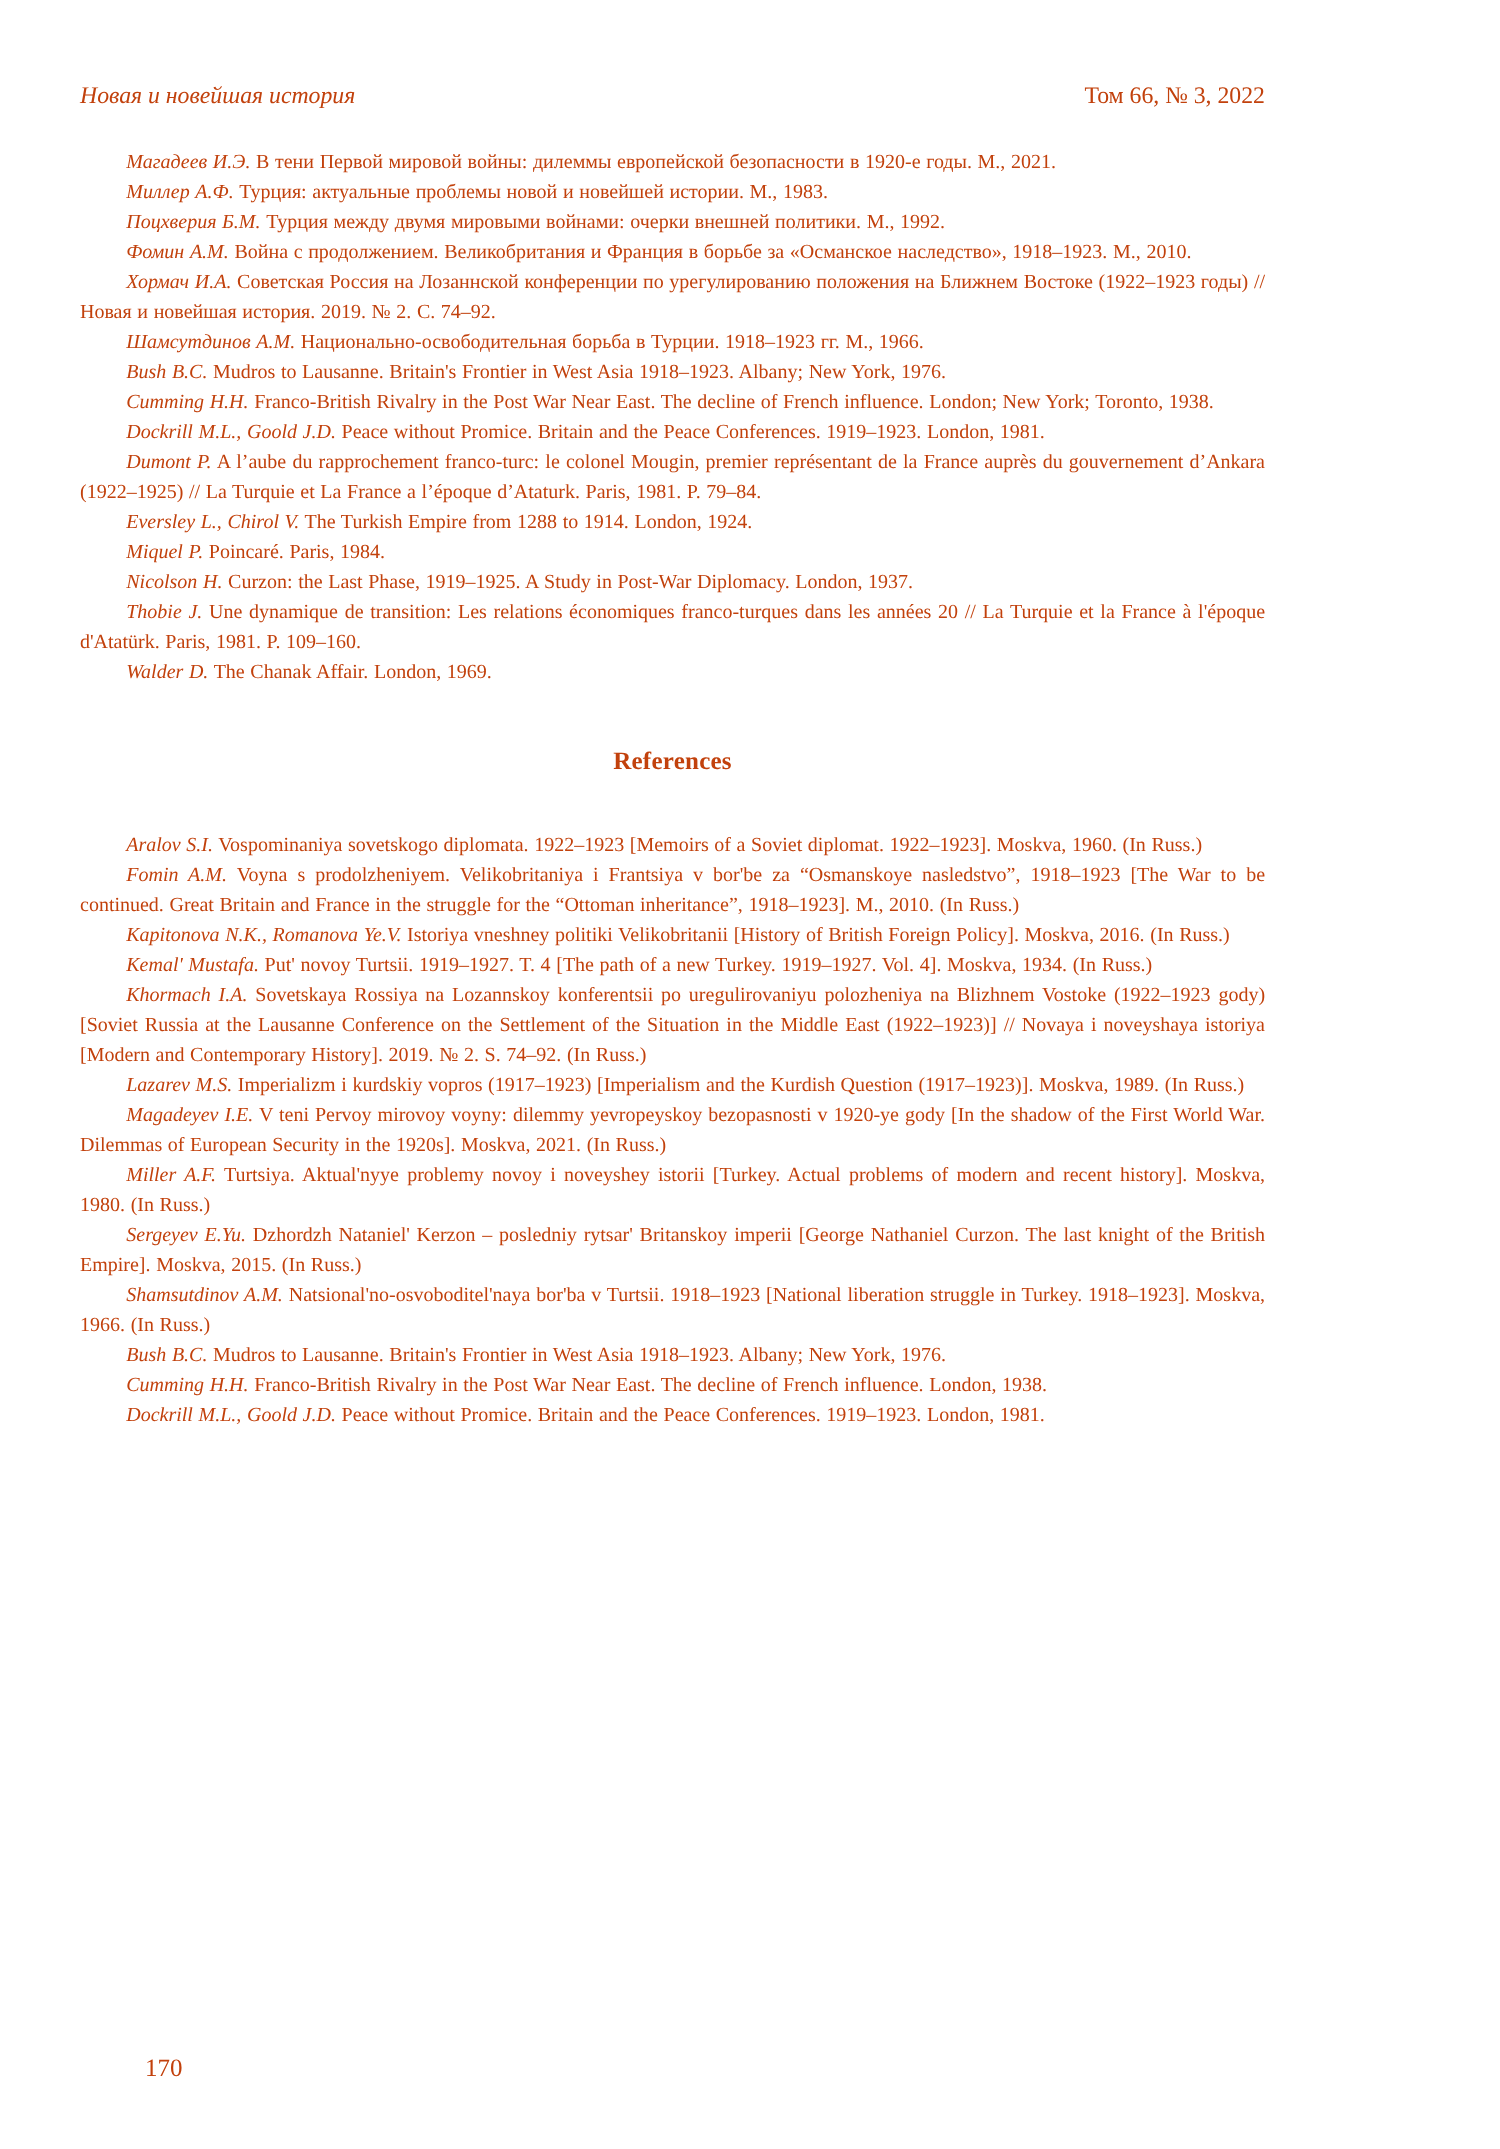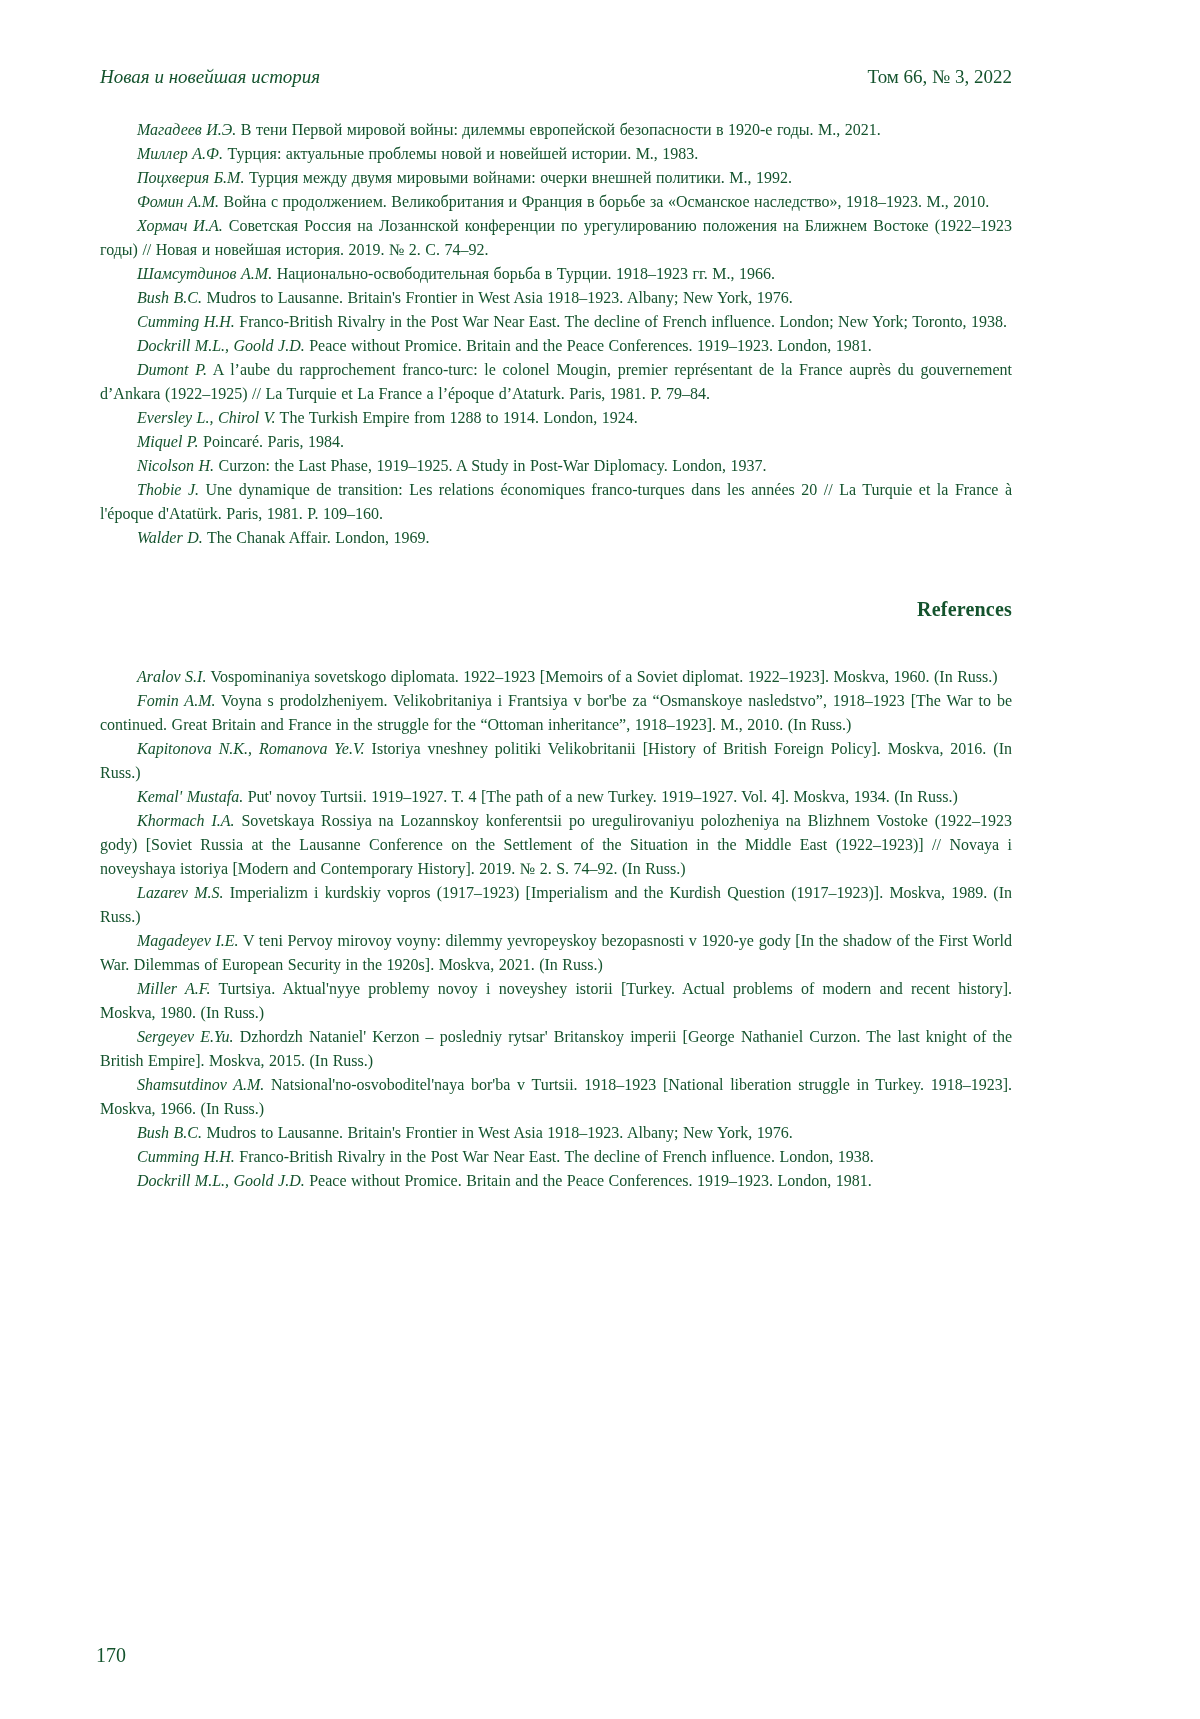--- a/index.html
+++ b/index.html
@@ -6,52 +6,52 @@
     margin: 0;
     padding: 0;
     background: #ffffff;
   }
   .page {
     position: relative;
     width: 1112px;
     height: 1719px;
     box-sizing: border-box;
     background: #ffffff;
-    padding: 66px 100px 0 100px;
+    padding: 66px 100px 0 64px;
     font-family: "Liberation Serif", "DejaVu Serif", serif;
-    color: #14532d;
+    color: #c2410c;
     overflow: hidden;
   }
   .running-head {
     display: flex;
     justify-content: space-between;
     align-items: baseline;
     font-size: 19px;
     margin-bottom: 30px;
   }
   .running-head .journal { font-style: italic; }
   .entry {
     margin: 0;
     text-align: justify;
     text-indent: 37px;
     font-size: 16px;
     line-height: 24px;
     word-spacing: 0.5px;
   }
   .entry i { font-style: italic; }
   .refs-heading {
-    text-align: right;
+    text-align: center;
     font-size: 20px;
     font-weight: bold;
     margin: 48px 0 44px 0;
     letter-spacing: 0.2px;
   }
   .pageno {
     position: absolute;
-    left: 96px;
+    left: 116px;
     bottom: 52px;
     font-size: 20px;
   }
 </style>
 </head>
 <body>
 
 <div class="page">
 
   <header class="running-head">

